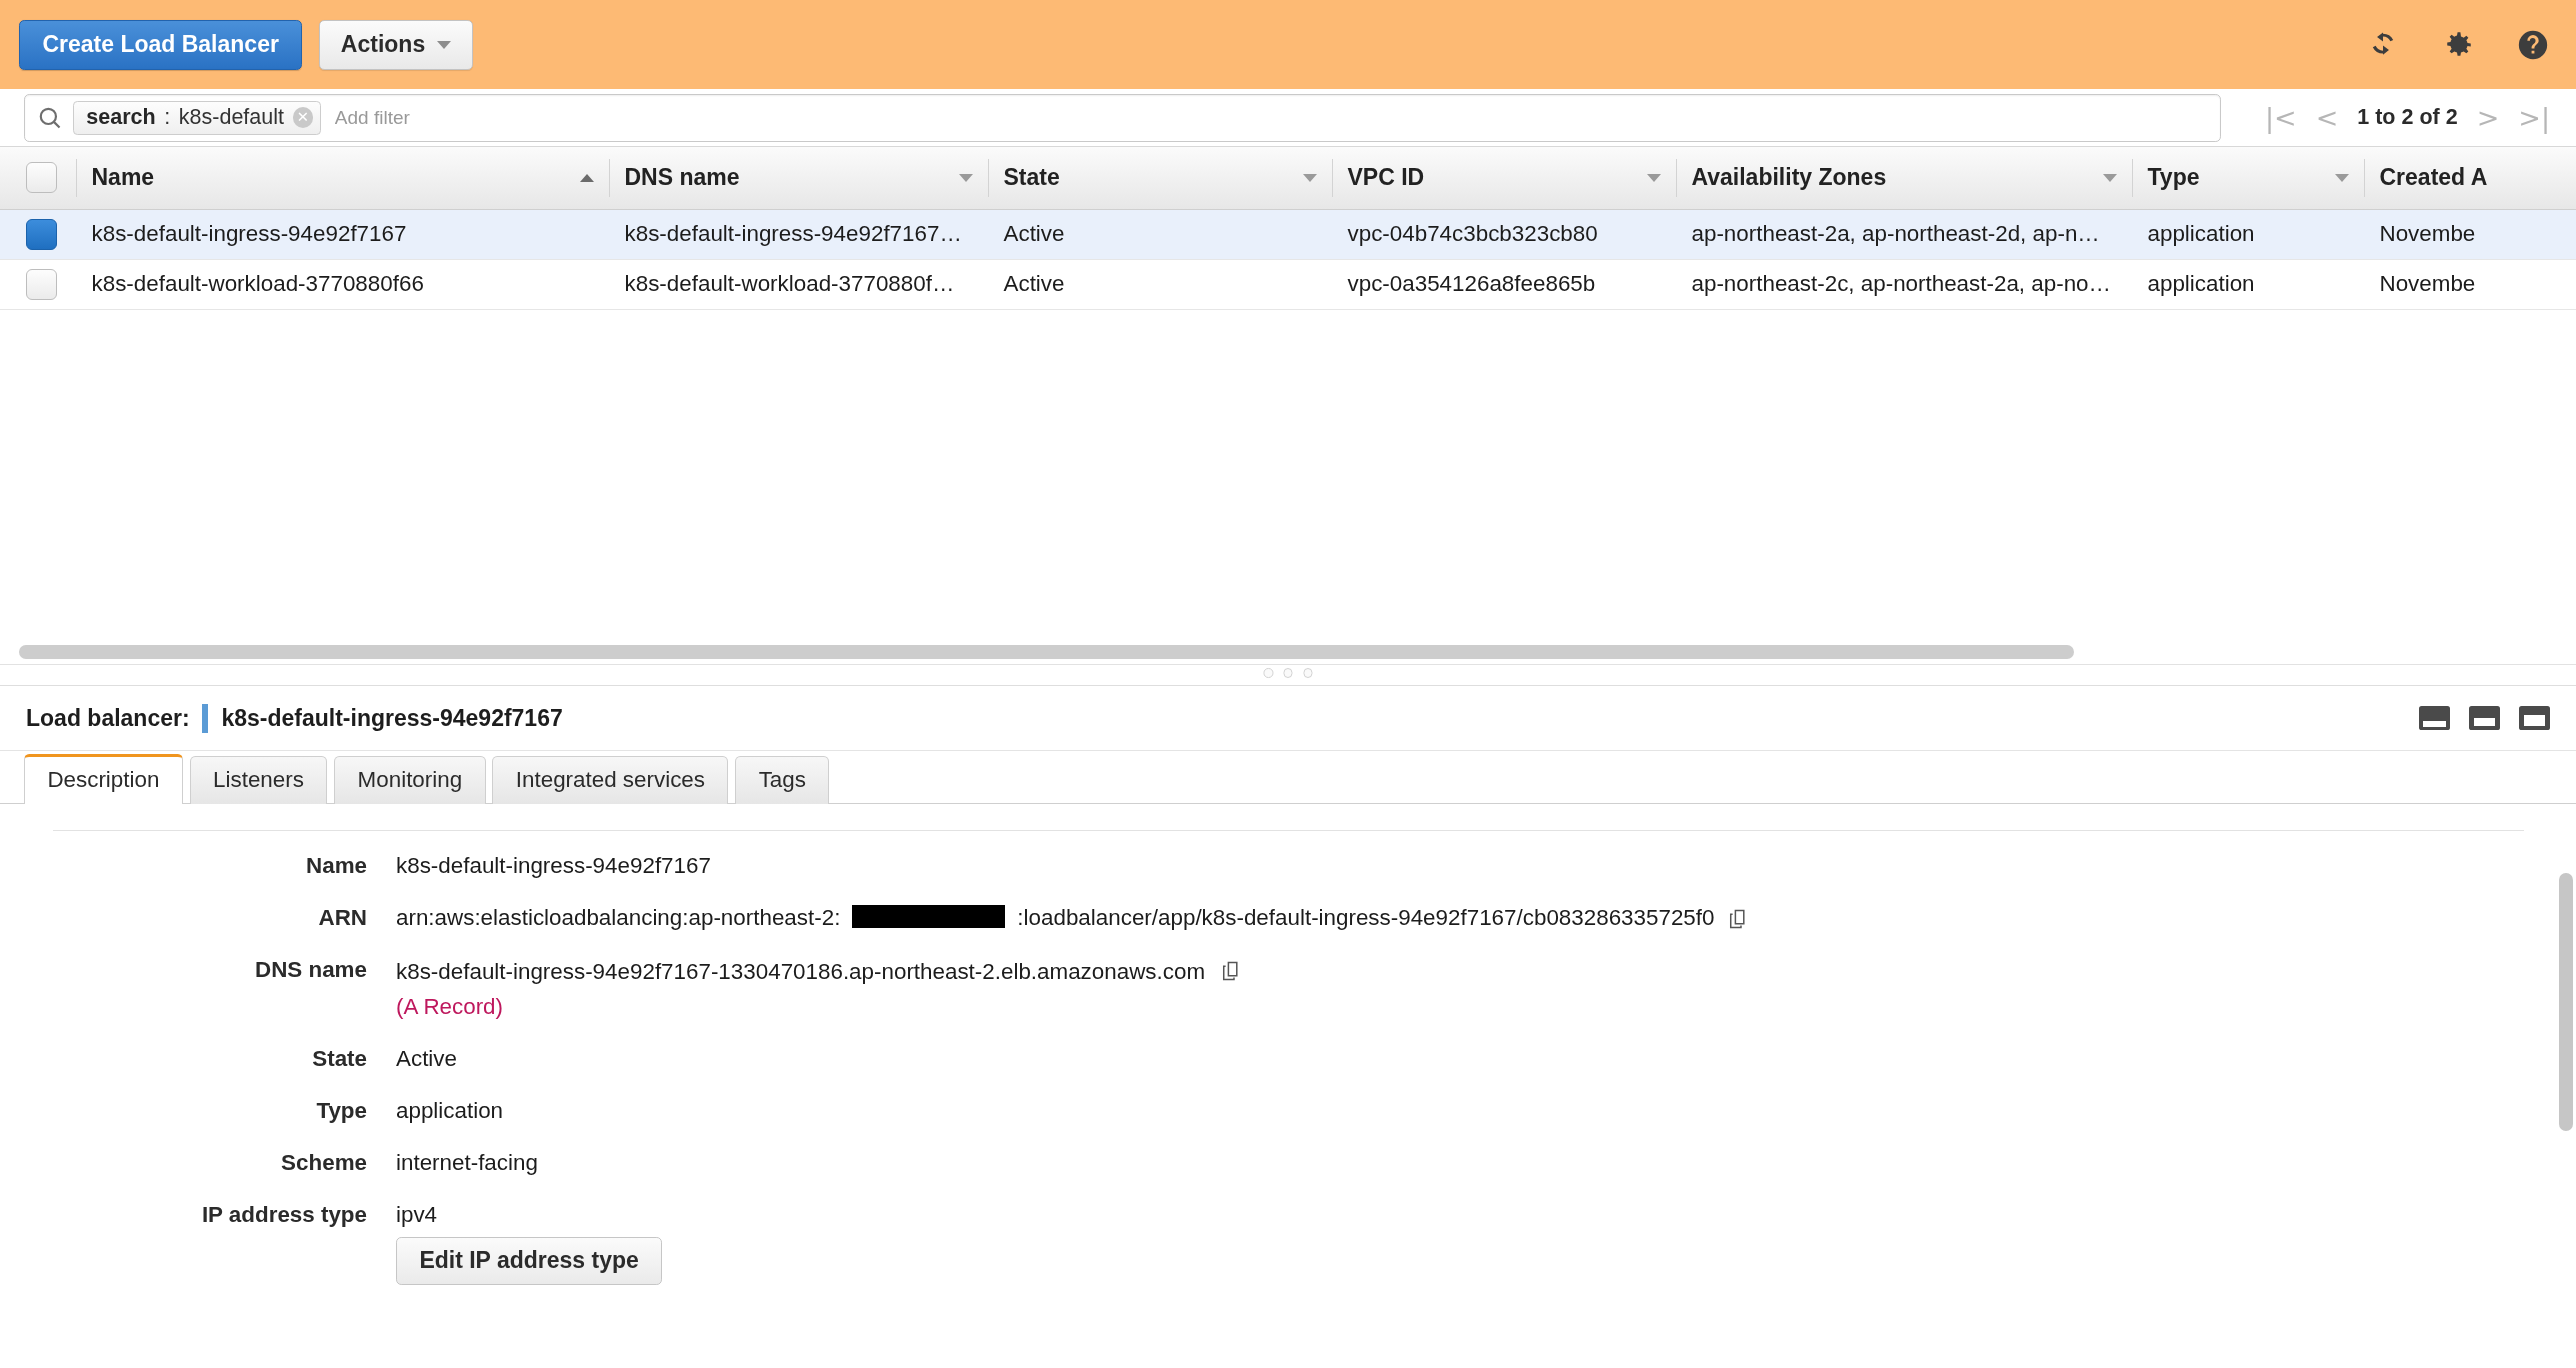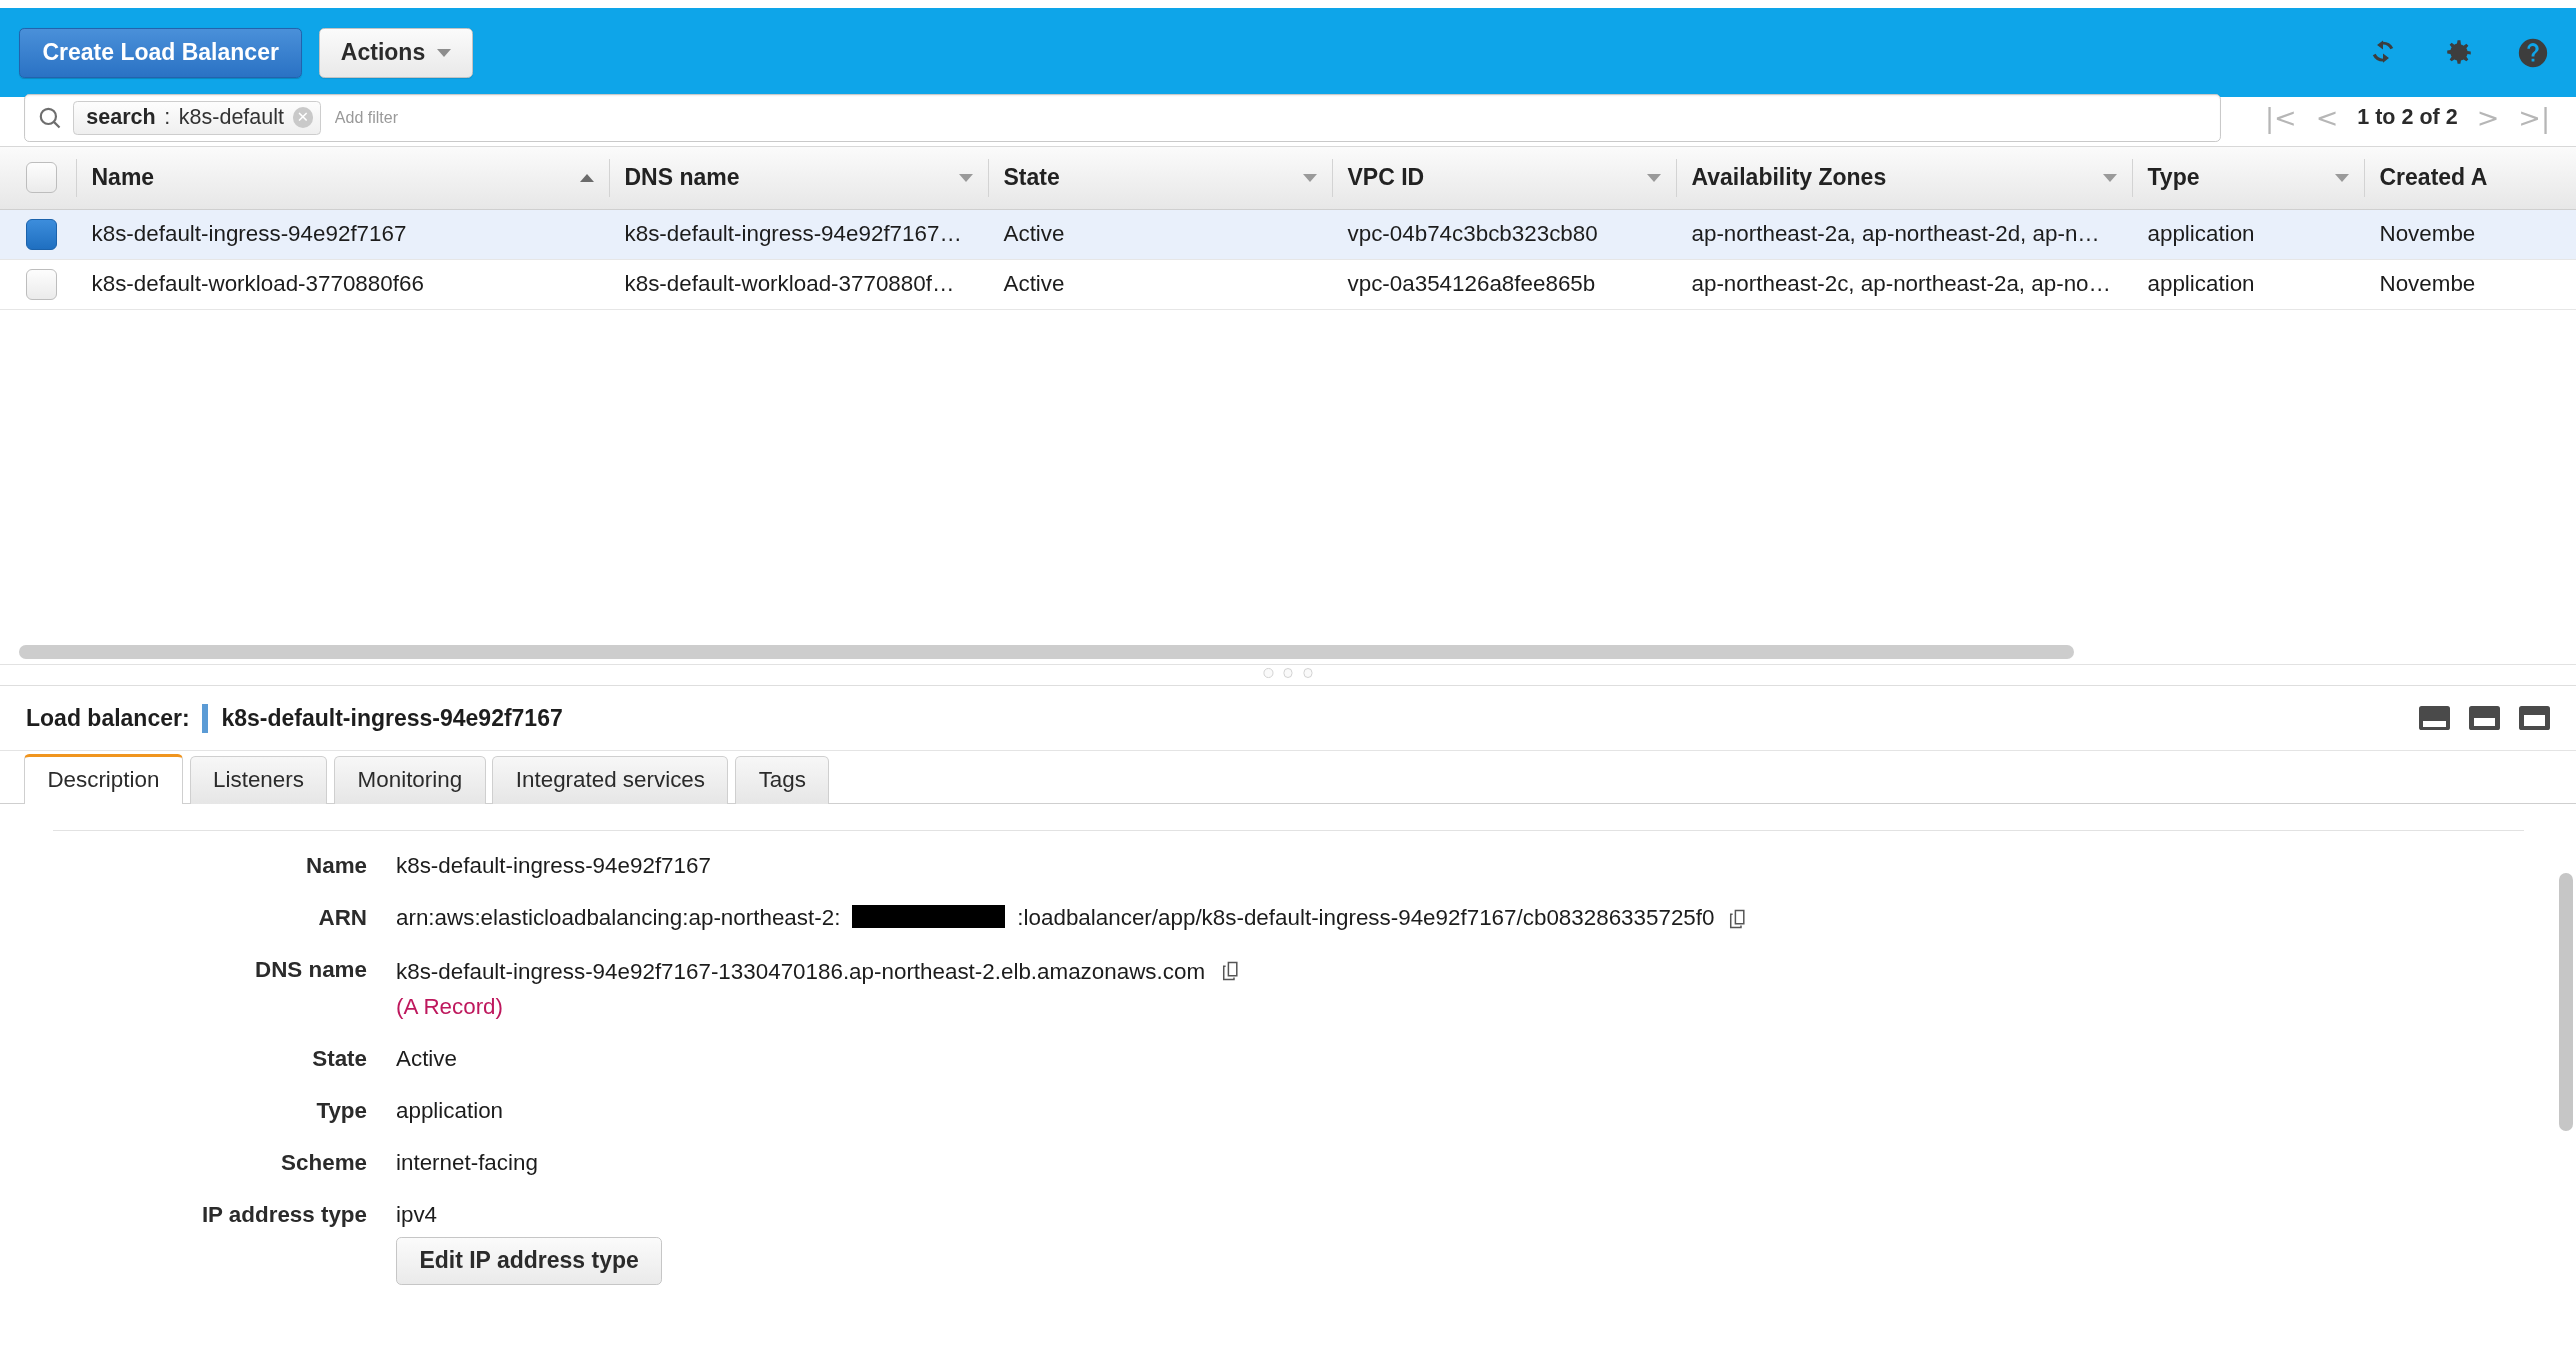--- a/index.html
+++ b/index.html
@@ -6,22 +6,22 @@
   html, body {
     width: 2576px; height: 1368px;
     background: #ffffff;
     font-family: "Liberation Sans", sans-serif;
     overflow: hidden;
   }
   body { position: relative; }
 
   
   .toolbar {
-    position: absolute; left: 0; top: 8px; width: 2576px; height: 89px;
-    background: #0ea5e9;
+    position: absolute; left: 0; top: 0; width: 2576px; height: 89px;
+    background: #fdba74;
     display: flex; align-items: center;
   }
   .btn-primary {
     margin-left: 19px;
     height: 50px; padding: 0 22.4px;
     background: linear-gradient(to bottom, #4a90d9 0%, #2a72c4 100%);
     border: 0.9px solid #2263ad; border-radius: 5.2px;
     color: #ffffff; font-size: 23px; font-weight: bold;
     cursor: pointer; white-space: nowrap;
     box-shadow: 0 0.9px 0.9px rgba(0,0,0,.18);
@@ -65,21 +65,21 @@
   }
   .token-key { font-size: 21.5px; font-weight: bold; color: #272727; }
   .token-val { font-size: 21.5px; color: #333; }
   .token-x {
     width: 20.6px; height: 20.6px; border-radius: 50%;
     background: #c9c9c9; color: #fff; font-size: 14.6px; line-height: 20.6px;
     text-align: center; cursor: pointer; flex: none;
   }
   .addfilter {
     margin-left: 13.8px; border: none; outline: none; flex: 1;
-    font-family: inherit; font-size: 16px; color: #3b82f6; background: transparent;
+    font-family: inherit; font-size: 19px; color: #3b82f6; background: transparent;
   }
   .addfilter::placeholder { color: #999; }
 
   .pager {
     margin-left: auto; margin-right: 26px;
     display: flex; align-items: center; gap: 19px;
   }
   .pgbtn { font-size: 27px; color: #b6b6b6; cursor: pointer;
     font-family: "DejaVu Sans", sans-serif; line-height: 1; }
   .pgtext { font-size: 21.5px; font-weight: bold; color: #2b2b2b; white-space: nowrap; }

